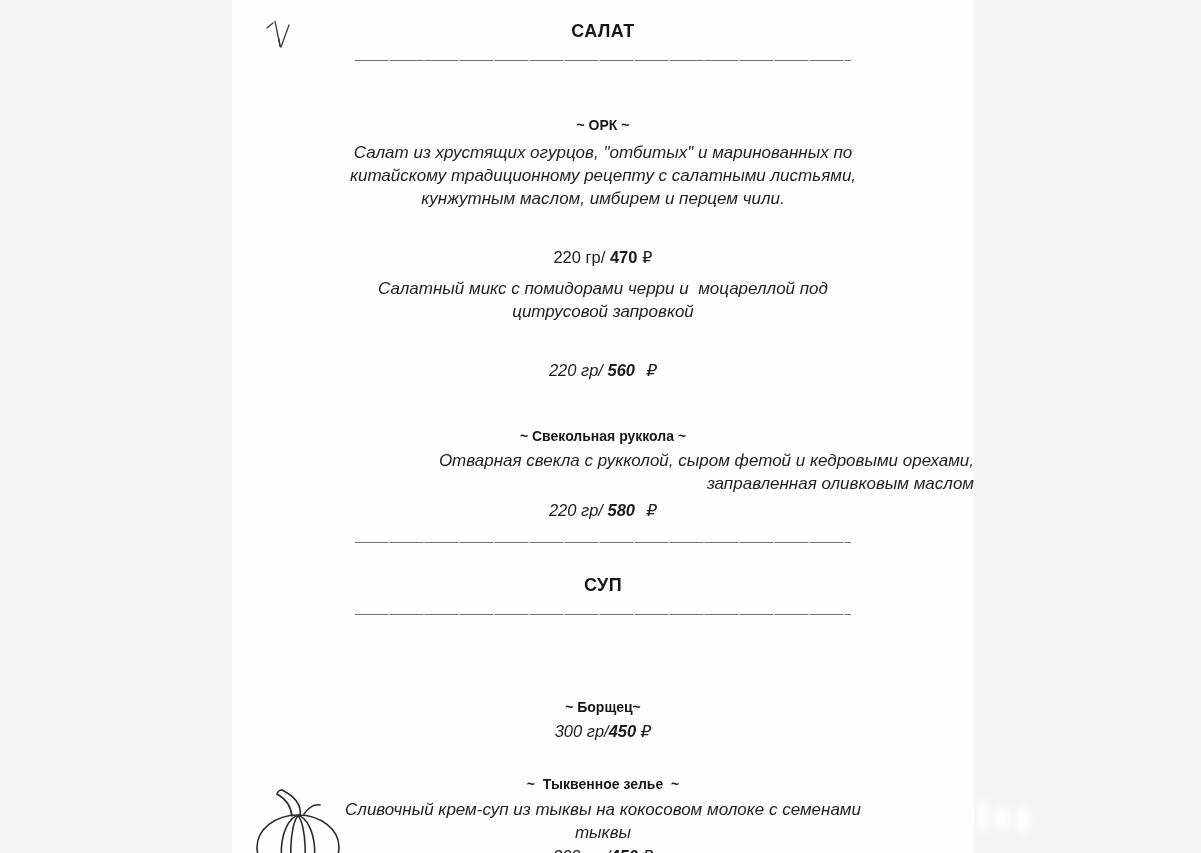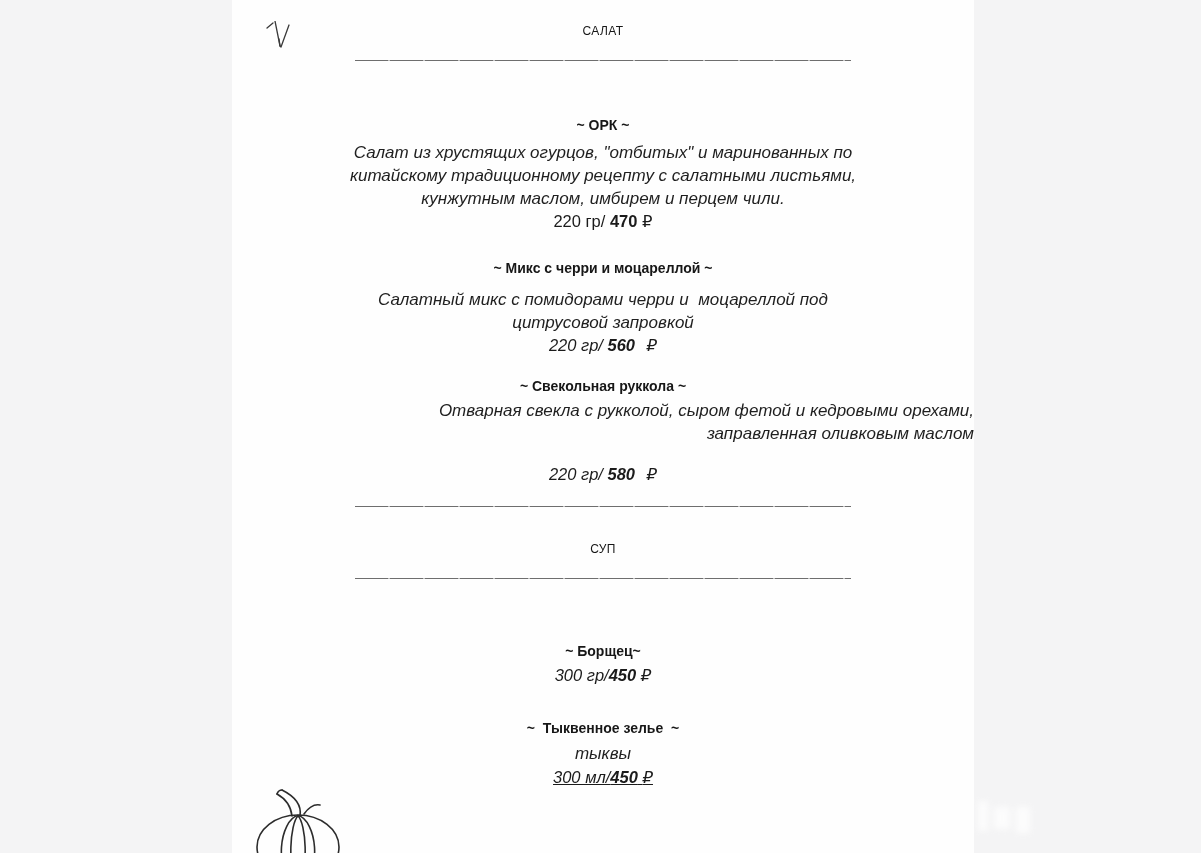--- a/index.html
+++ b/index.html
@@ -14,38 +14,38 @@
     position: absolute; left: 232px; top: 0;
     width: 742px; height: 853px;
     background: #fefefe;
     overflow: hidden;
   }
   .content {
     position: relative; width: 100%; height: 100%;
     text-align: center; color: #1d1d1d;
   }
   .section-heading {
-    font-size: 12px; font-weight: normal; line-height: 20px;
+    font-size: 18px; font-weight: bold; line-height: 20px;
     letter-spacing: 0.4px; color: #161616;
     white-space: pre-wrap;
   }
   .divider {
     height: 1px; width: 496px; margin: 0 auto;
     background: repeating-linear-gradient(to right, #6e6e6e 0 33px, rgba(0,0,0,0.25) 33px 35px);
   }
   .item-title {
     font-size: 14px; font-weight: bold; line-height: 24px;
     color: #171717; white-space: pre-wrap;
   }
   .item-desc-line {
     font-size: 17px; font-style: italic; line-height: 23px;
     white-space: pre-wrap; color: #1f1f1f;
   }
   .item-price {
-    font-size: 16.5px; line-height: 23px; color: #1b1b1b;
+    font-size: 16.5px; line-height: 23px; color: #1b1b1b; margin-top: 36px;
   }
   .item-price.italic { font-style: italic; }
   .item-price .val { font-weight: bold; }
   .item-price.gap-wide .cur { margin-left: 7px; }
   .sketch { position: absolute; pointer-events: none; }
   .sketch svg { display: block; }
   .watermark {
     position: absolute; left: 976px; top: 797px; width: 58px; height: 38px;
     filter: blur(3px); opacity: 0.75;
   }
@@ -79,55 +79,55 @@
         <div class="item-desc-line">Салат из хрустящих огурцов, "отбитых" и маринованных по</div>
         <div class="item-desc-line">китайскому традиционному рецепту с салатными листьями,</div>
         <div class="item-desc-line">кунжутным маслом, имбирем и перцем чили.</div>
       </div>
       <div class="item-price">
         <span class="portion" style="white-space:pre-wrap;">220 гр/ </span><span class="val">470</span> <span class="cur">₽</span>
       </div>
     </div>
 
     <div>
-      <div class="item-title" style="margin-top:23px;">~ Микс с черри и моцареллой ~</div>
       <div style="margin-top:8px;">
         <div class="item-desc-line">Салатный микс с помидорами черри и  моцареллой под</div>
         <div class="item-desc-line">цитрусовой запровкой</div>
       </div>
       <div class="item-price italic gap-wide">
         <span class="portion" style="white-space:pre-wrap;">220 гр/ </span><span class="val">560</span> <span class="cur">₽</span>
       </div>
     </div>
 
     <div>
-      <div class="item-title" style="margin-top:17px;">~ Свекольная руккола ~</div>
+      <div class="item-title" style="margin-top:42px;">~ Свекольная руккола ~</div>
       <div style="margin-top:1px;text-align:right;">
         <div class="item-desc-line">Отварная свекла с рукколой, сыром фетой и кедровыми орехами,</div>
         <div class="item-desc-line">заправленная оливковым маслом</div>
       </div>
-      <div class="item-price italic gap-wide" style="margin-top:18px;">
+      <div class="item-price italic gap-wide" style="margin-top:4px;">
         <span class="portion" style="white-space:pre-wrap;">220 гр/ </span><span class="val">580</span> <span class="cur">₽</span>
       </div>
     </div>
 
     <div class="divider" style="margin-top:20px;"></div>
     <div class="section-heading" style="margin-top:32px;">СУП</div>
     <div class="divider" style="margin-top:19px;"></div>
 
     <div>
-      <div class="item-title" style="margin-top:60px;">~ Борщец~</div>
+      <div class="item-title" style="margin-top:80px;">~ Борщец~</div>
       <div class="item-price italic" style="margin-top:1px;">
         <span class="portion" style="white-space:pre-wrap;">300 гр/</span><span class="val">450</span> <span class="cur">₽</span>
       </div>
     </div>
 
     <div>
       <div class="item-title" style="margin-top:29px;">~  Тыквенное зелье  ~</div>
       <div style="margin-top:2px;">
+        <div class="item-desc-line">Сливочный крем-суп из тыквы на кокосовом молоке с семенами</div>
         <div class="item-desc-line">тыквы</div>
       </div>
       <div class="item-price italic" style="margin-top:1px;text-decoration:underline;">
         <span class="portion" style="white-space:pre-wrap;">300 мл/</span><span class="val">450</span> <span class="cur">₽</span>
       </div>
     </div>
 
     <div class="sketch" style="left:12px; top:766px;">
       <svg width="108" height="96" viewBox="0 0 108 96" fill="none" stroke="#2c2c2c" stroke-width="1.6" stroke-linecap="round" stroke-linejoin="round">
 

